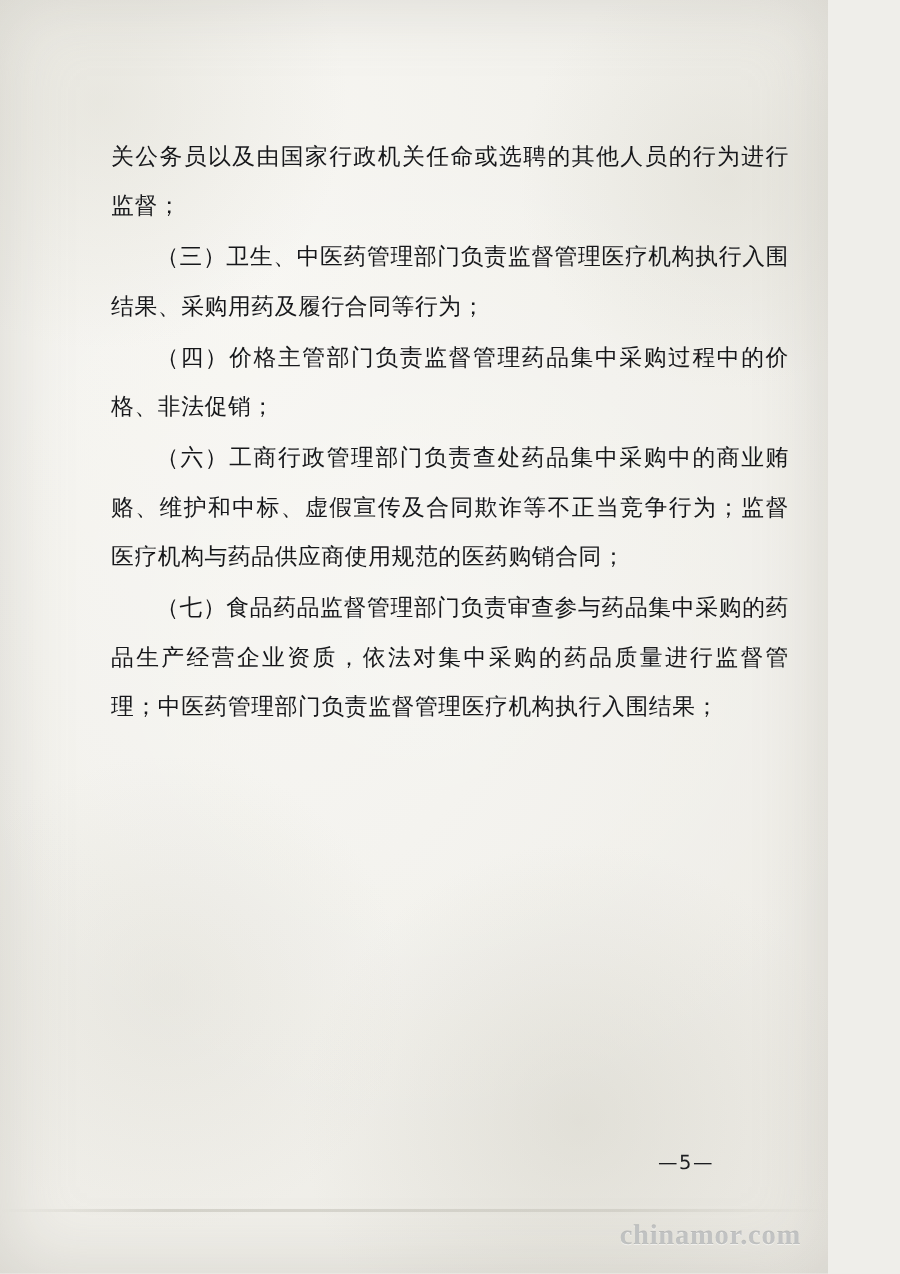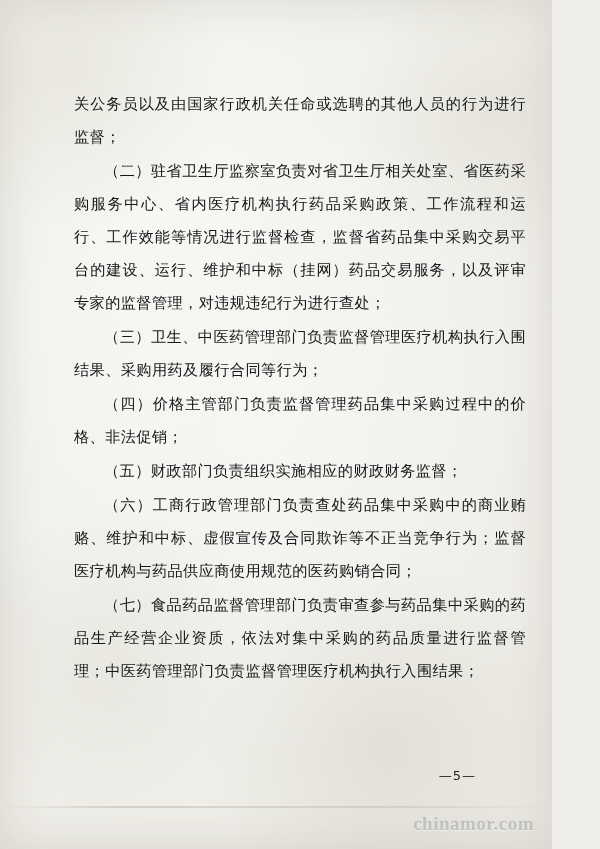--- a/index.html
+++ b/index.html
@@ -91,24 +91,22 @@
   }
 </style>
 </head>
 <body>
 
 <div class="page">
   <div class="edge-shadow"></div>
 
   <div class="content">
     <p class="para">关公务员以及由国家行政机关任命或选聘的其他人员的行为进行监督；</p>
-    <p class="para indent">（二）驻省卫生厅监察室负责对省卫生厅相关处室、省医药采购服务中心、省内医疗机构执行药品采购政策、工作流程和运行、工作效能等情况进行监督检查，监督省药品集中采购交易平台的建设、运行、维护和中标（挂网）药品交易服务，以及评审专家的监督管理，对违规违纪行为进行查处；</p>
     <p class="para indent">（三）卫生、中医药管理部门负责监督管理医疗机构执行入围结果、采购用药及履行合同等行为；</p>
     <p class="para indent">（四）价格主管部门负责监督管理药品集中采购过程中的价格、非法促销；</p>
-    <p class="para indent">（五）财政部门负责组织实施相应的财政财务监督；</p>
     <p class="para indent">（六）工商行政管理部门负责查处药品集中采购中的商业贿赂、维护和中标、虚假宣传及合同欺诈等不正当竞争行为；监督医疗机构与药品供应商使用规范的医药购销合同；</p>
     <p class="para indent">（七）食品药品监督管理部门负责审查参与药品集中采购的药品生产经营企业资质，依法对集中采购的药品质量进行监督管理；中医药管理部门负责监督管理医疗机构执行入围结果；</p>
   </div>
 
   <div class="page-number">—5—</div>
 
   <div class="scanband"></div>
 
   <div class="watermark">chinamor.com</div>
 </div>

